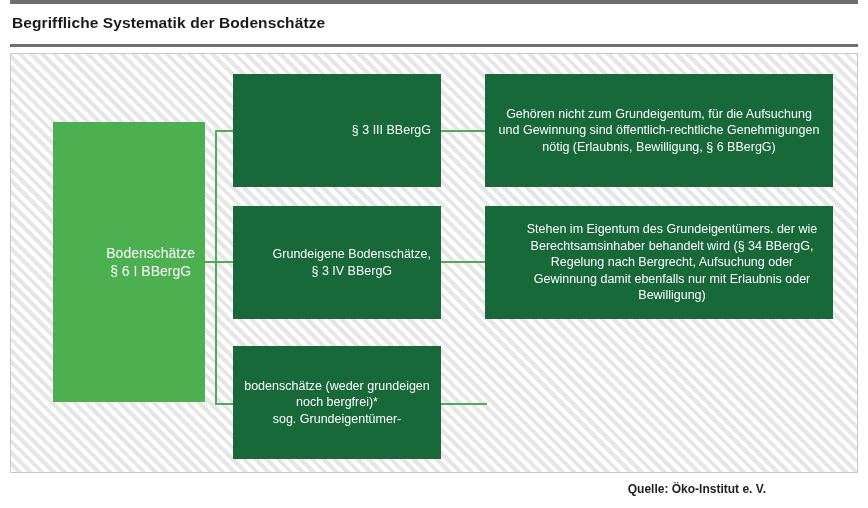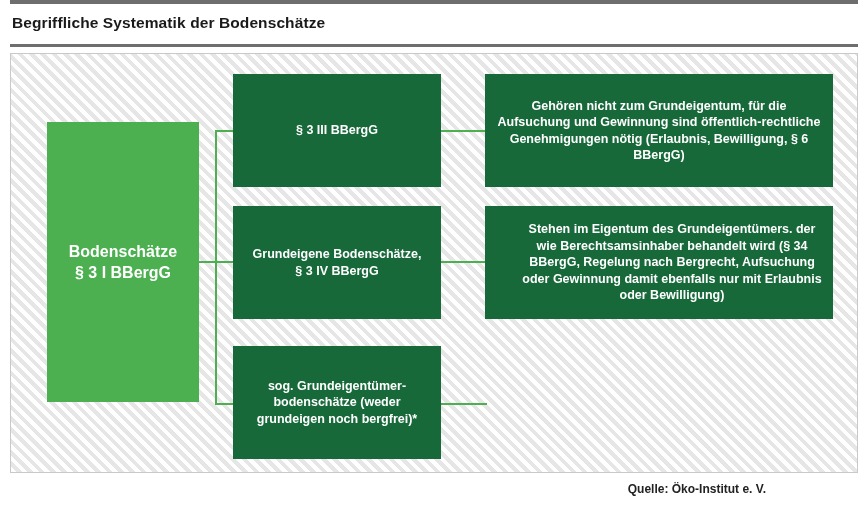--- a/index.html
+++ b/index.html
@@ -62,34 +62,34 @@
       #e6e6e6 4px,
       #e6e6e6 8px
     );
     overflow: hidden;
   }
   .box {
     position: absolute;
     box-sizing: border-box;
     display: flex;
     align-items: center;
-    justify-content: center;
+    justify-content: flex-end;
     text-align: center;
     color: #ffffff;
-    font-weight: bold;
+    font-weight: normal;
     line-height: 1.32;
     padding: 6px 10px;
   }
   .box-root {
     background: #4caf50;
-    left: 36px;
+    left: 42px;
     top: 68px;
     width: 152px;
     height: 280px;
-    font-size: 16px;
+    font-size: 14px;
   }
   .box-mid {
     background: #17693a;
     left: 222px;
     width: 208px;
     font-size: 12.5px;
   }
   .mid1 { top: 20px; height: 113px; }
   .mid2 { top: 152px; height: 113px; }
   .mid3 { top: 292px; height: 113px; }
@@ -145,41 +145,41 @@
     <div class="conn conn-h" style="left:204px; top:207px; width:20px;"></div>
     <div class="conn conn-h" style="left:204px; top:349px; width:20px;"></div>
 
     <div class="conn conn-h" style="left:430px; top:76px; width:46px;"></div>
     <div class="conn conn-h" style="left:430px; top:207px; width:46px;"></div>
     <div class="conn conn-h" style="left:430px; top:349px; width:46px;"></div>
 
     <div class="box box-root">
       <div>
         <div>Bodenschätze</div>
-        <div>§ 3 I BBergG</div>
+        <div>§ 6 I BBergG</div>
       </div>
     </div>
 
     <div class="box box-mid mid1">
       <div>
         <div>§ 3 III BBergG</div>
       </div>
     </div>
 
     <div class="box box-mid mid2">
       <div>
         <div>Grundeigene Bodenschätze,</div>
         <div>§ 3 IV BBergG</div>
       </div>
     </div>
 
     <div class="box box-mid mid3">
       <div>
+        <div>bodenschätze (weder grundeigen noch bergfrei)*</div>
         <div>sog. Grundeigentümer-</div>
-        <div>bodenschätze (weder grundeigen noch bergfrei)*</div>
       </div>
     </div>
 
     <div class="box box-right right1">
       <div>Gehören nicht zum Grundeigentum, für die Aufsuchung und Gewinnung sind öffentlich-rechtliche Genehmigungen nötig (Erlaubnis, Bewilligung, § 6 BBergG)</div>
     </div>
 
     <div class="box box-right right2">
       <div>Stehen im Eigentum des Grundeigentümers. der wie Berechtsamsinhaber behandelt wird (§ 34 BBergG, Regelung nach Bergrecht, Aufsuchung oder Gewinnung damit ebenfalls nur mit Erlaubnis oder Bewilligung)</div>
     </div>

